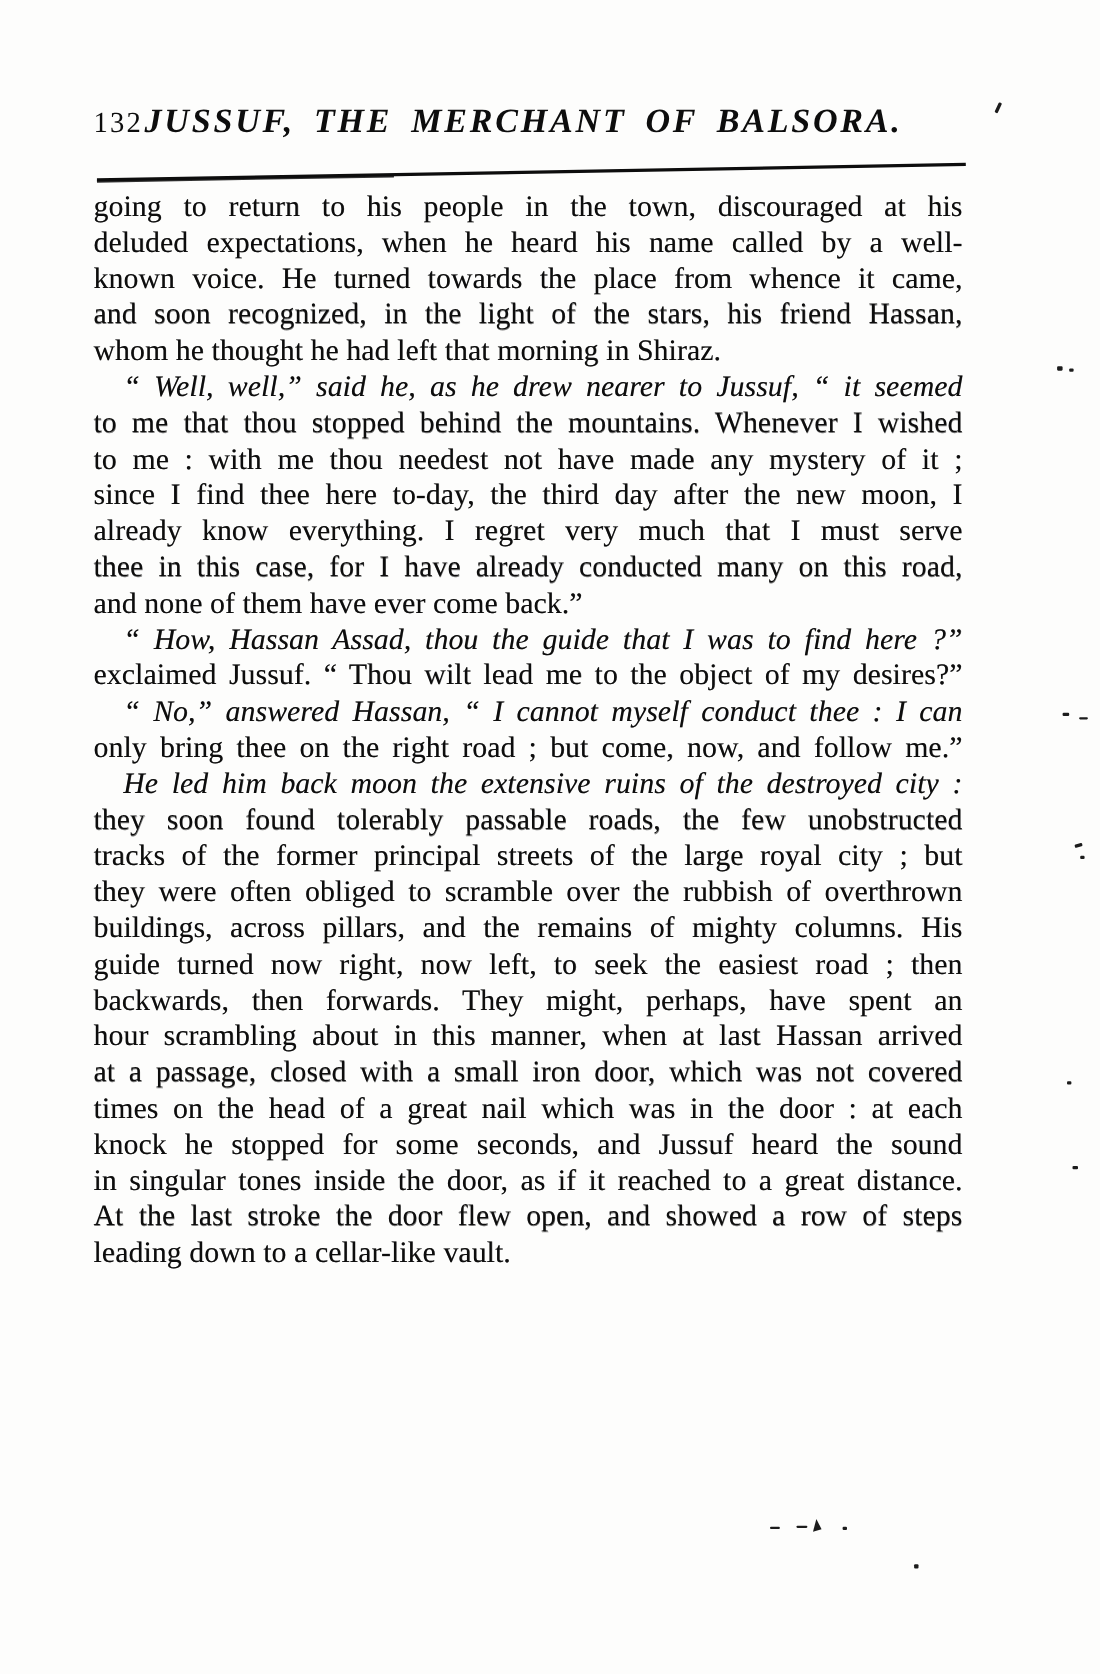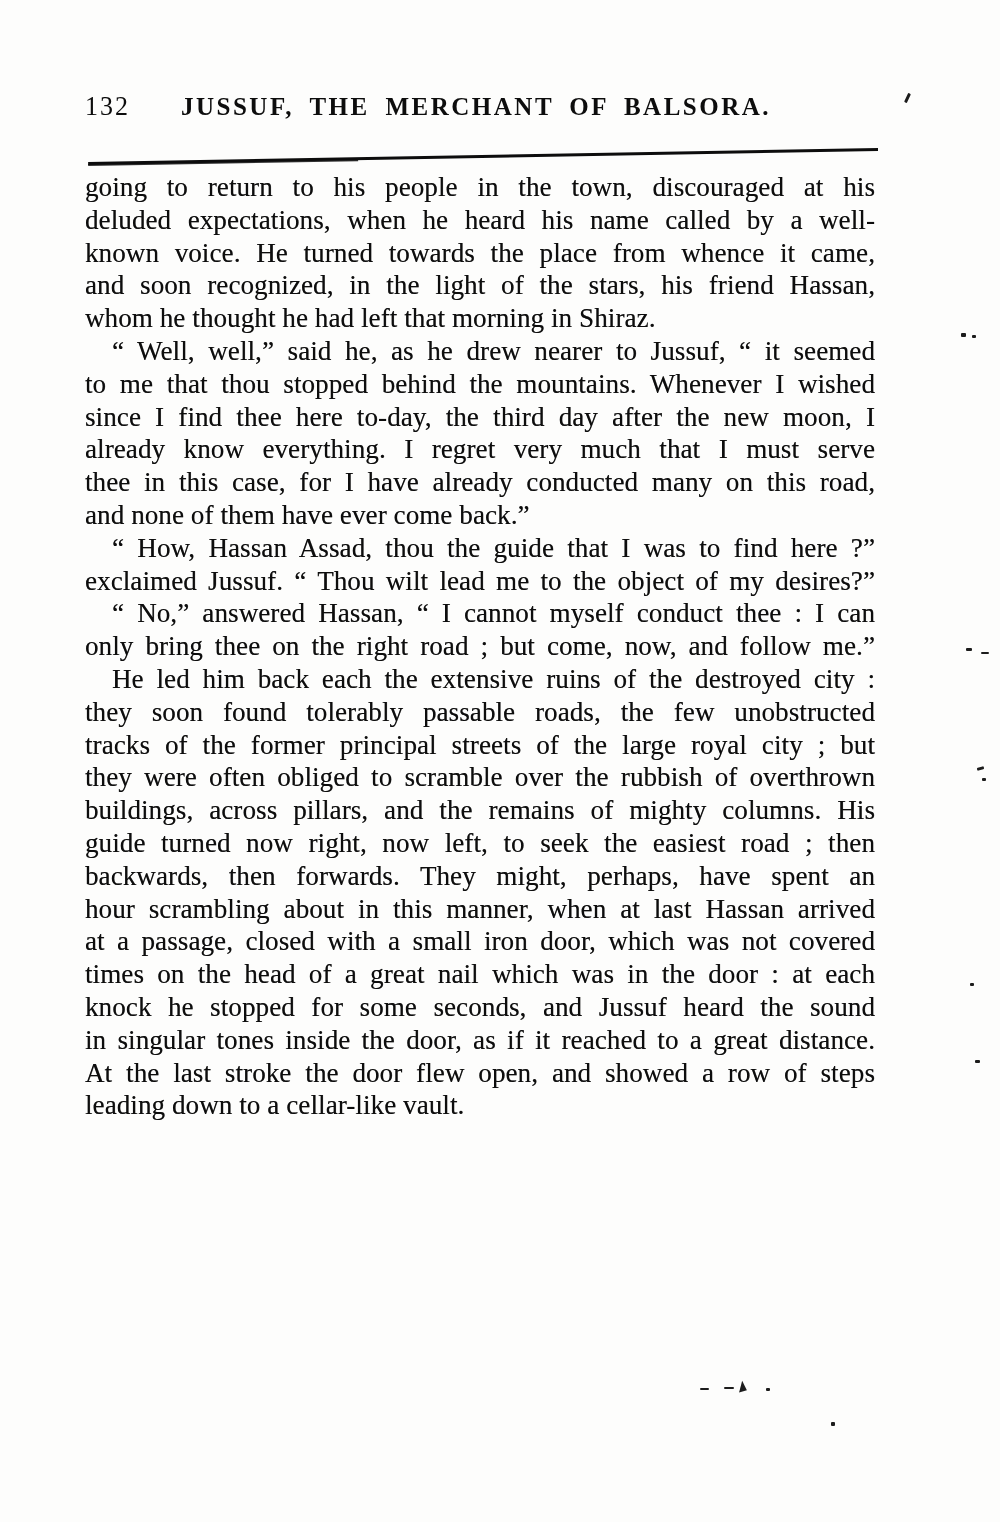--- a/index.html
+++ b/index.html
@@ -19,22 +19,22 @@
     position:absolute;top:92px;left:85px;width:792px;
     display:flex;align-items:baseline;
     color:var(--ink,#0d0d0d);
   }
   .page-number{
     font-size:26px;letter-spacing:2px;
     transform:scaleY(1.02);
   }
   .running-title{
     flex:1;text-align:center;
-    font-weight:600;
-    font-size:25px;letter-spacing:2.5px;word-spacing:7px;
+    font-style:italic;font-weight:600;
+    font-size:31px;letter-spacing:2.5px;word-spacing:7px;
     padding-right:55px;
     white-space:nowrap;
   }
   
   .header-rule{
     position:absolute;top:148px;left:88px;width:790px;height:2.6px;
     background:var(--ink,#0d0d0d);
     transform:rotate(-1.02deg);transform-origin:100% 50%;
   }
   .header-rule::after{
@@ -44,21 +44,21 @@
   
   .page-text{
     position:absolute;top:171px;left:85px;width:790px;
     font-size:27px;line-height:32.8px;
     color:var(--ink,#0d0d0d);
     letter-spacing:.1px;
     text-shadow:.25px .25px 0 rgba(15,15,15,.55);
   }
   .line{text-align:justify;text-align-last:justify;}
   .line.last{text-align-last:left;}
-  .paragraph.indent .line:first-child{text-indent:27px;}
+  .paragraph.indent .line:first-child{text-indent:27px;font-style:italic;}
   
   .speck{position:absolute;background:#1c1c1c;border-radius:1px;}
   .speck.tri{
     width:0;height:0;background:transparent;border-radius:0;
     border-left:8px solid transparent;border-right:4px solid transparent;
     border-bottom:7px solid #1c1c1c;
     transform:rotate(105deg);
   }
 </style>
 </head>
@@ -77,35 +77,36 @@
       <div class="paragraph">
         <div class="line">going to return to his people in the town, discouraged at his</div>
         <div class="line">deluded expectations, when he heard his name called by a well-</div>
         <div class="line">known voice.  He turned towards the place from whence it came,</div>
         <div class="line">and soon recognized, in the light of the stars, his friend Hassan,</div>
         <div class="line last">whom he thought he had left that morning in Shiraz.</div>
       </div>
       <div class="paragraph indent">
         <div class="line">“ Well, well,” said he, as he drew nearer to Jussuf, “ it seemed</div>
         <div class="line">to me that thou stopped behind the mountains.  Whenever I wished</div>
+        <div class="line">to me : with me thou needest not have made any mystery of it ;</div>
         <div class="line">since I find thee here to-day, the third day after the new moon, I</div>
         <div class="line">already know everything.  I regret very much that I must serve</div>
         <div class="line">thee in this case, for I have already conducted many on this road,</div>
         <div class="line last">and none of them have ever come back.”</div>
       </div>
       <div class="paragraph indent">
         <div class="line">“ How, Hassan Assad, thou the guide that I was to find here ?”</div>
         <div class="line">exclaimed Jussuf.  “ Thou wilt lead me to the object of my desires?”</div>
       </div>
       <div class="paragraph indent">
         <div class="line">“ No,” answered Hassan, “ I cannot myself conduct thee : I can</div>
         <div class="line">only bring thee on the right road ;  but come, now, and follow me.”</div>
       </div>
       <div class="paragraph indent">
-        <div class="line">He led him back each the extensive ruins of the destroyed city :</div>
+        <div class="line">He led him back moon the extensive ruins of the destroyed city :</div>
         <div class="line">they soon found tolerably passable roads, the few unobstructed</div>
         <div class="line">tracks of the former principal streets of the large royal city ;  but</div>
         <div class="line">they were often obliged to scramble over the rubbish of overthrown</div>
         <div class="line">buildings, across pillars, and the remains of mighty columns.  His</div>
         <div class="line">guide turned now right, now left, to seek the easiest road ;  then</div>
         <div class="line">backwards, then forwards.  They might, perhaps, have spent an</div>
         <div class="line">hour scrambling about in this manner, when at last Hassan arrived</div>
         <div class="line">at a passage, closed with a small iron door, which was not covered</div>
         <div class="line">times on the head of a great nail which was in the door :  at each</div>
         <div class="line">knock he stopped for some seconds, and Jussuf heard the sound</div>

